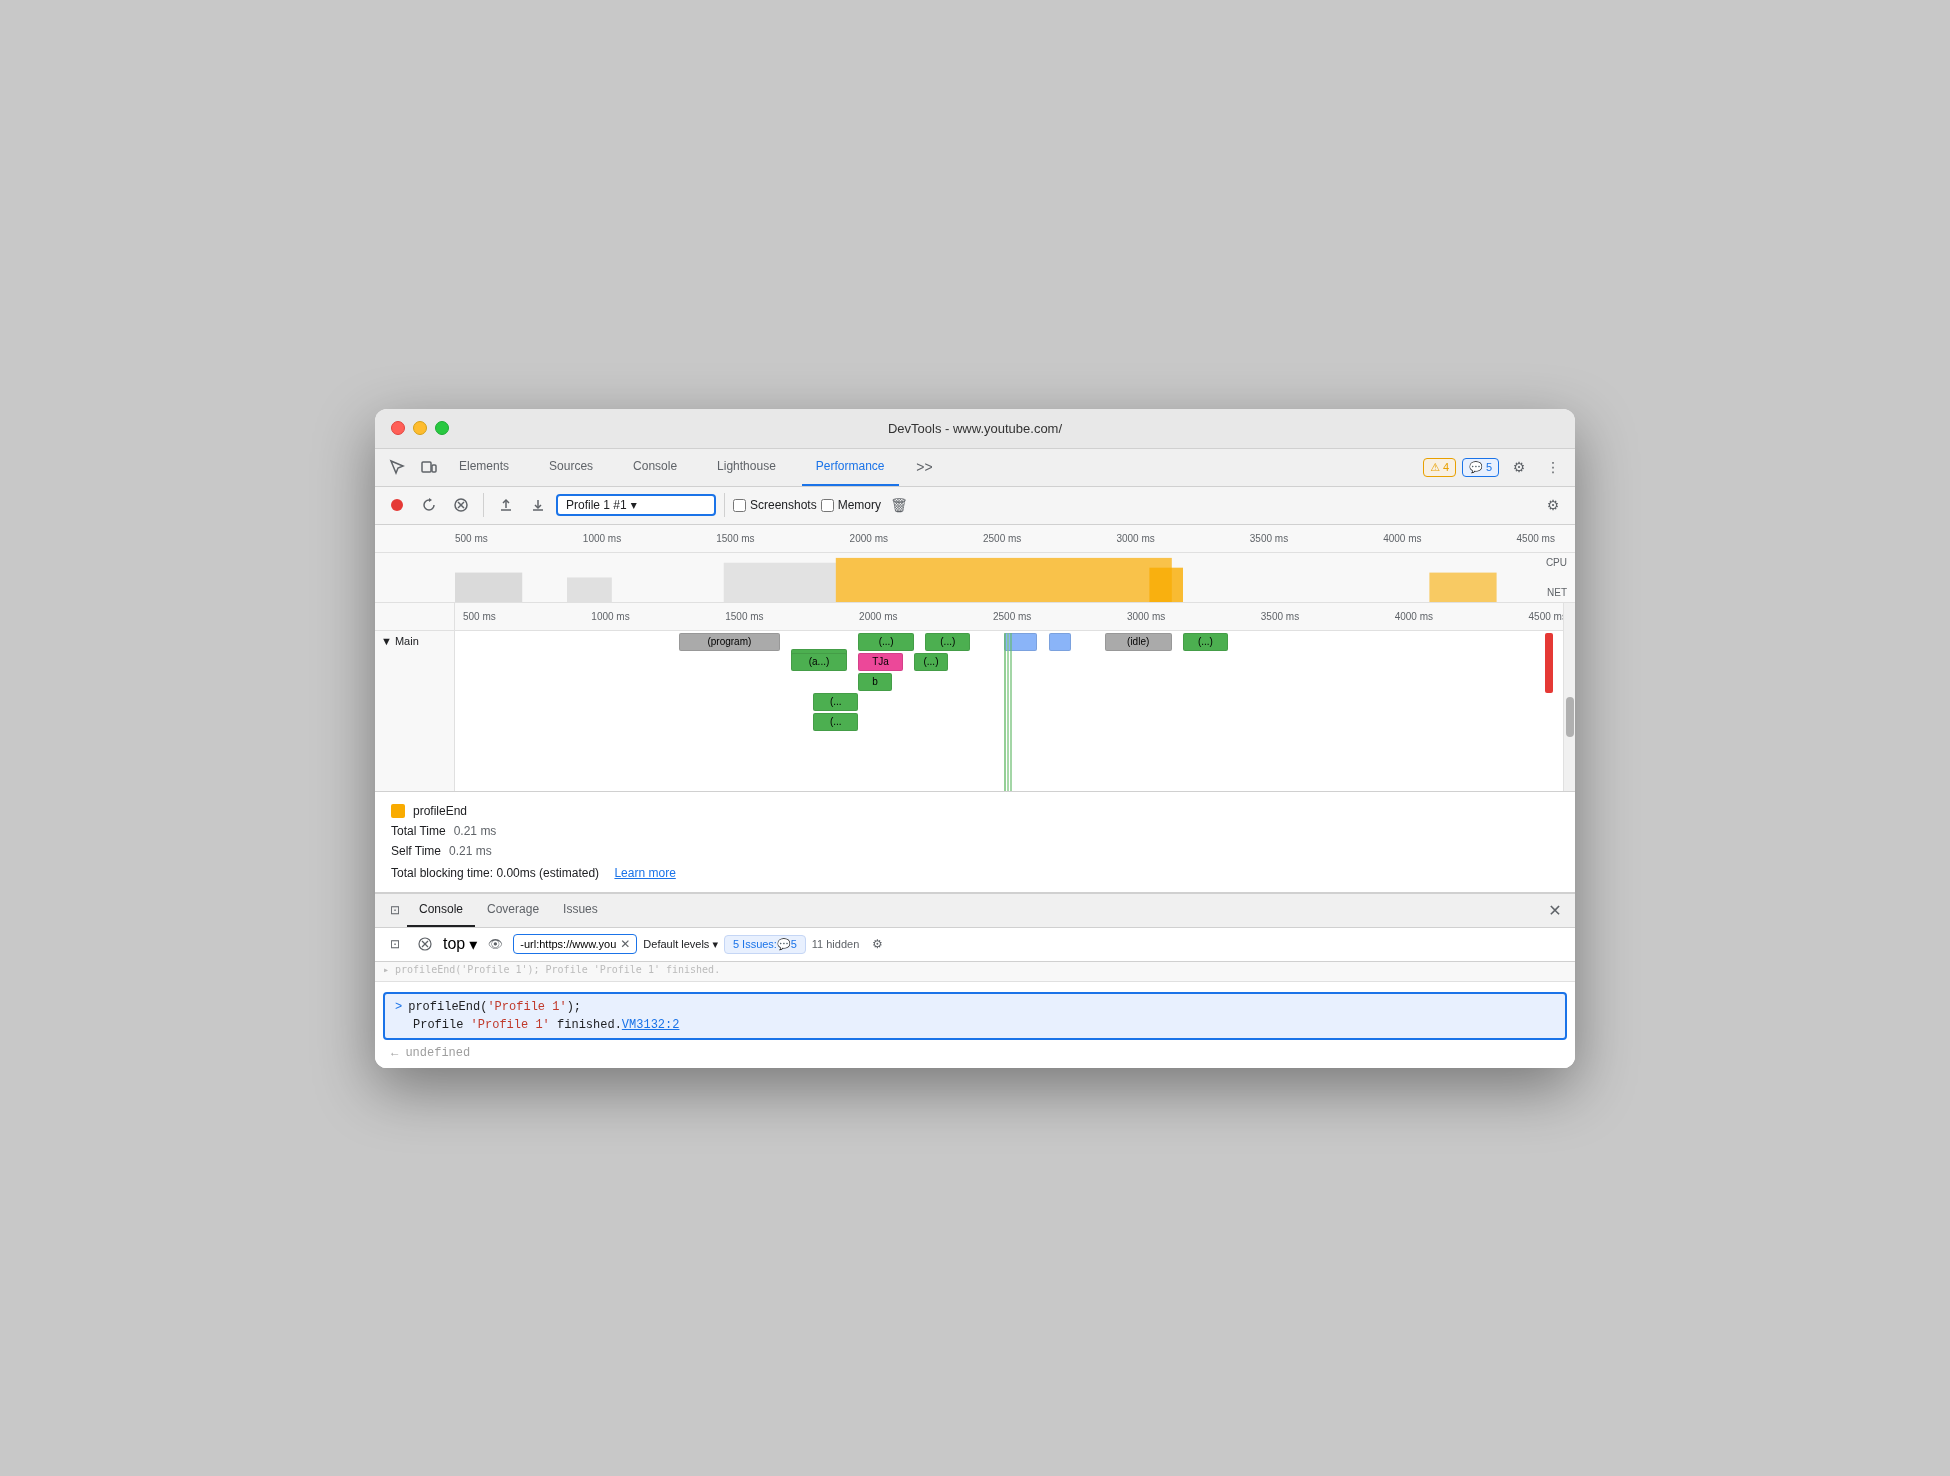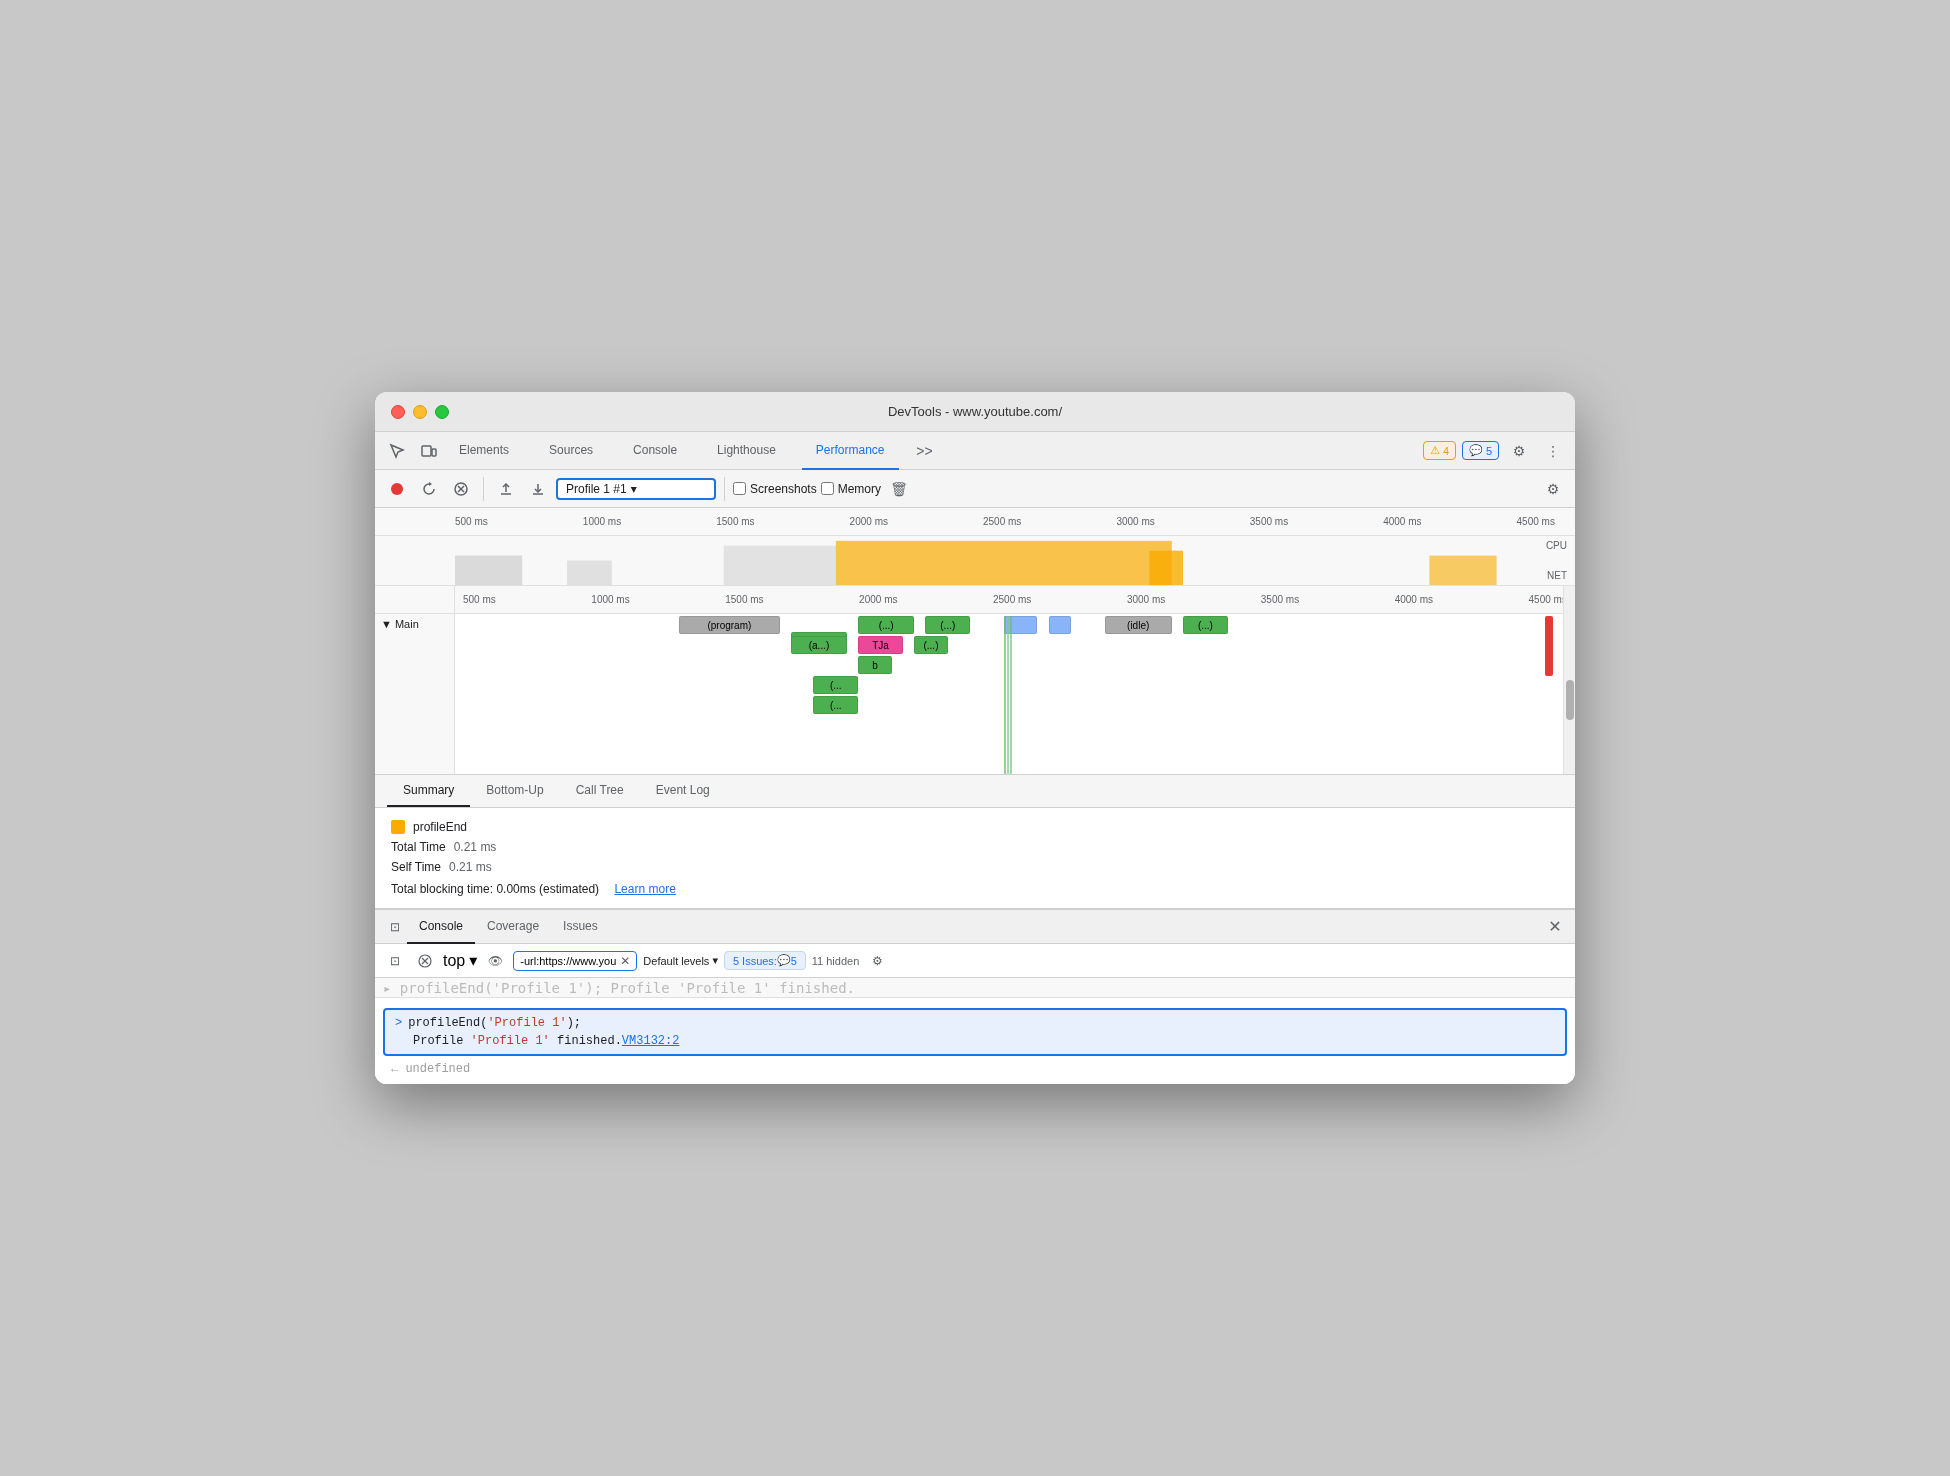--- a/index.html
+++ b/index.html
@@ -638,34 +638,20 @@
 
           <div style="position:absolute; top:2px; right:2%; width:8px; height:60px; background:#e53935; border-radius:2px;"></div>
         </div>
 
         <div class="scrollbar-v">
           <div class="scrollbar-thumb" style="height:40px;"></div>
         </div>
       </div>
     </div>
 
-    <div class="summary-tabs">
-      <div class="summary-tab active">
-        <span>Summary</span>
-      </div>
-      <div class="summary-tab">
-        <span>Bottom-Up</span>
-      </div>
-      <div class="summary-tab">
-        <span>Call Tree</span>
-      </div>
-      <div class="summary-tab">
-        <span>Event Log</span>
-      </div>
-    </div>
 
     <div class="summary-content">
       <div class="summary-row">
         <div class="summary-icon" style="background:#f9ab00;"></div>
         <span class="summary-label">profileEnd</span>
       </div>
       <div class="summary-row">
         <span class="summary-label">Total Time</span>
         <span class="summary-value">0.21 ms</span>
       </div>
@@ -722,21 +708,21 @@
         </div>
         <div class="issues-badge">
           <span>5 Issues:</span>
           <span>💬</span>
           <span>5</span>
         </div>
         <span class="hidden-count">11 hidden</span>
         <div class="drawer-tab-btn">⚙</div>
       </div>
 
-      <div style="background:#f8f8f8; border-bottom:1px solid #e0e0e0; padding:2px 8px; font-family:monospace; font-size:14px; color:#bbb; overflow:hidden; height:20px;">
+      <div style="background:#f8f8f8; border-bottom:1px solid #e0e0e0; padding:2px 8px; font-family:monospace; font-size:10px; color:#bbb; overflow:hidden; height:20px;">
         <span>▸ profileEnd('Profile 1'); Profile 'Profile 1' finished.</span>
       </div>
 
       <div class="console-output">
         <div class="console-line highlighted">
           <div>
             <div style="display:flex; align-items:center; margin-bottom:4px;">
               <span class="console-arrow">&gt;</span>
               <span class="console-text">
                 <span>profileEnd(</span><span class="console-string">'Profile 1'</span><span>);</span>

